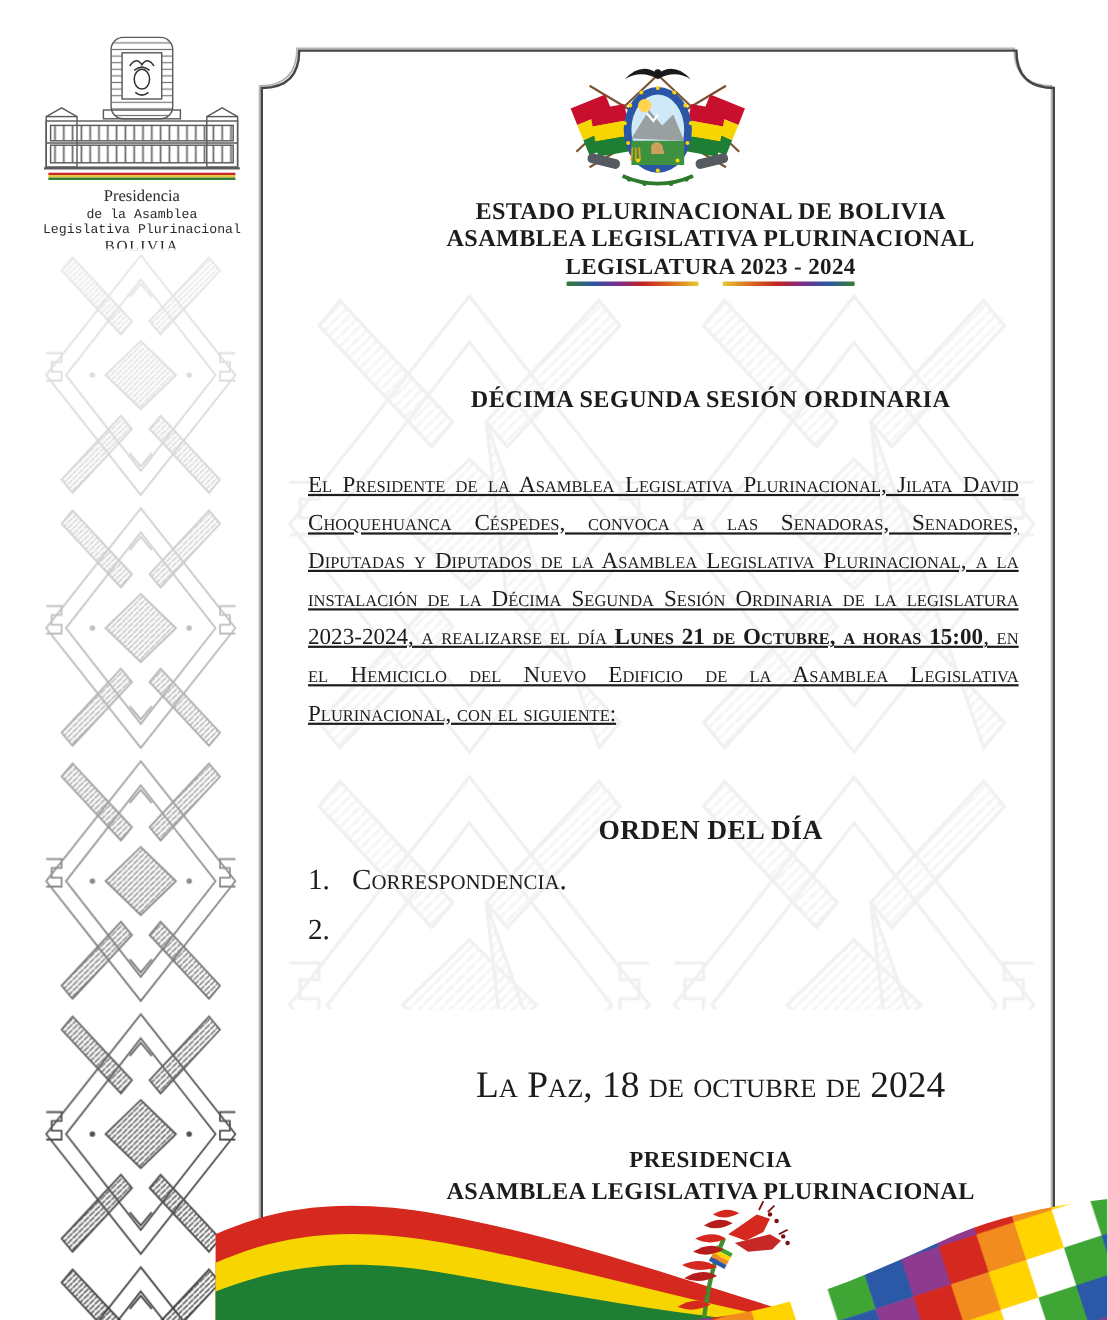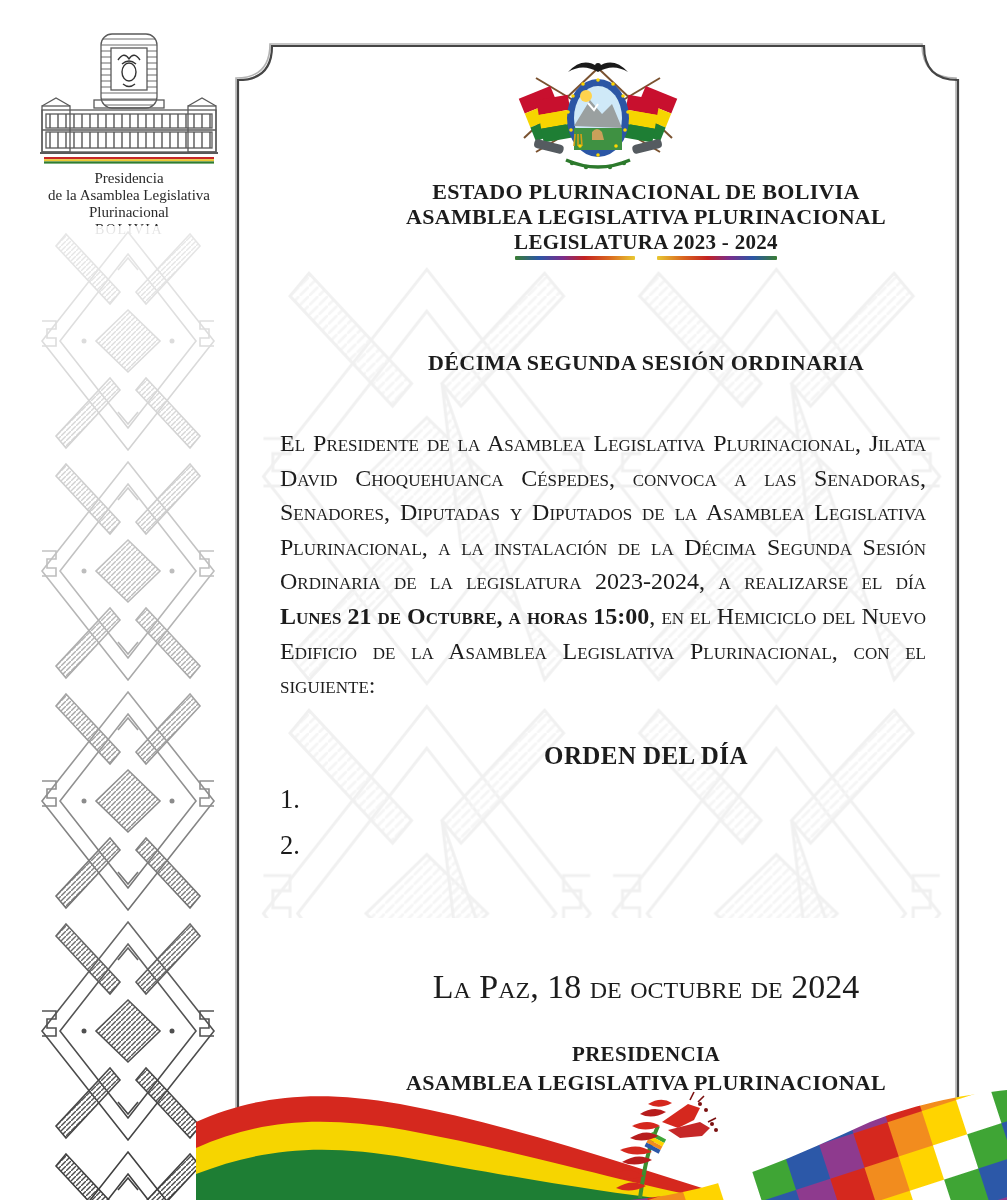--- a/index.html
+++ b/index.html
@@ -6,21 +6,21 @@
   body{
     width:1007px;height:1200px;position:relative;overflow:hidden;
     background:#ffffff;color:#1c1c1c;
     font-family:"Liberation Serif","DejaVu Serif",serif;
   }
   .abs{position:absolute;}
 
   
   #logo{left:38px;top:30px;width:182px;text-align:center;}
   #logo .l1{font-size:15px;color:#2a2a2a;margin-top:2px;}
-  #logo .l2{font-size:15px;color:#2a2a2a;}
+  #logo .l2{font-size:12px;color:#2a2a2a;font-family:Liberation Mono, monospace;}
   #logo .l3{font-size:14px;letter-spacing:1.5px;color:#2a2a2a;margin-top:1px;text-align:center;}
 
   
   #pattern-col{left:36px;top:226px;width:184px;height:974px;}
   #pattern-fade{left:36px;top:226px;width:184px;height:974px;
     background:linear-gradient(180deg,
       rgba(255,255,255,0.88) 0%,
       rgba(255,255,255,0.74) 28%,
       rgba(255,255,255,0.46) 55%,
       rgba(255,255,255,0.10) 82%,
@@ -39,22 +39,22 @@
   #h1{top:179px;font-size:22px;}
   #h2{top:204px;font-size:22px;}
   #h3{top:230px;font-size:21px;}
   #divider{top:256px;display:flex;justify-content:center;gap:22px;}
   #divider .seg{width:120px;height:4px;border-radius:1px;}
   #divider .seg.left{background:linear-gradient(90deg,#3a7d33 0%,#2b56a5 20%,#7b2d8b 40%,#c32222 58%,#d9651f 78%,#e8c832 100%);}
   #divider .seg.right{background:linear-gradient(90deg,#e8c832 0%,#d9651f 22%,#c32222 42%,#7b2d8b 60%,#2b56a5 80%,#3a7d33 100%);}
 
   
   #doc-title{top:350px;font-size:22px;font-weight:700;letter-spacing:0.4px;}
-  #body-par{left:280px;top:402px;width:646px;font-size:24px;line-height:34.6px;
-    font-variant:small-caps;text-align:justify;}
+  #body-par{left:280px;top:402px;width:646px;font-size:21px;line-height:34.6px;
+    font-variant:small-caps;text-align:justify;text-decoration:underline;}
   #body-par b{font-weight:700;}
   #agenda-title{top:742px;font-size:25px;font-weight:700;letter-spacing:0.4px;}
   #agenda{left:280px;top:784px;width:650px;}
   .agenda-item{font-size:26.5px;font-variant:small-caps;height:46px;display:flex;}
   .agenda-item .num{width:40px;font-variant:normal;}
   #dateline{top:968px;font-size:34px;font-variant:small-caps;}
   #foot1{top:1042px;font-size:21px;font-weight:700;letter-spacing:0.3px;}
   #foot2{top:1070px;font-size:22px;font-weight:700;letter-spacing:0.3px;}
 
   
@@ -287,20 +287,21 @@
 
 <div class="abs centerband" id="doc-title">DÉCIMA SEGUNDA SESIÓN ORDINARIA</div>
 
 <p class="abs" id="body-par"><span>El Presidente de la Asamblea Legislativa Plurinacional, Jilata David Choquehuanca Céspedes, convoca a las Senadoras, Senadores, Diputadas y Diputados de la Asamblea Legislativa Plurinacional, a la instalación de la Décima Segunda Sesión Ordinaria de la legislatura 2023-2024, a realizarse el día </span><b>Lunes 21 de Octubre, a horas 15:00</b><span>, en el Hemiciclo del Nuevo Edificio de la Asamblea Legislativa Plurinacional, con el siguiente:</span></p>
 
 <div class="abs centerband" id="agenda-title">ORDEN DEL DÍA</div>
 
 <div class="abs" id="agenda">
   <div class="agenda-item">
     <span class="num">1.</span>
+    <span class="txt">Correspondencia.</span>
   </div>
   <div class="agenda-item">
     <span class="num">2.</span>
   </div>
 </div>
 
 <div class="abs centerband" id="dateline">La Paz, 18 de octubre de 2024</div>
 <div class="abs centerband" id="foot1">PRESIDENCIA</div>
 <div class="abs centerband" id="foot2">ASAMBLEA LEGISLATIVA PLURINACIONAL</div>
 

